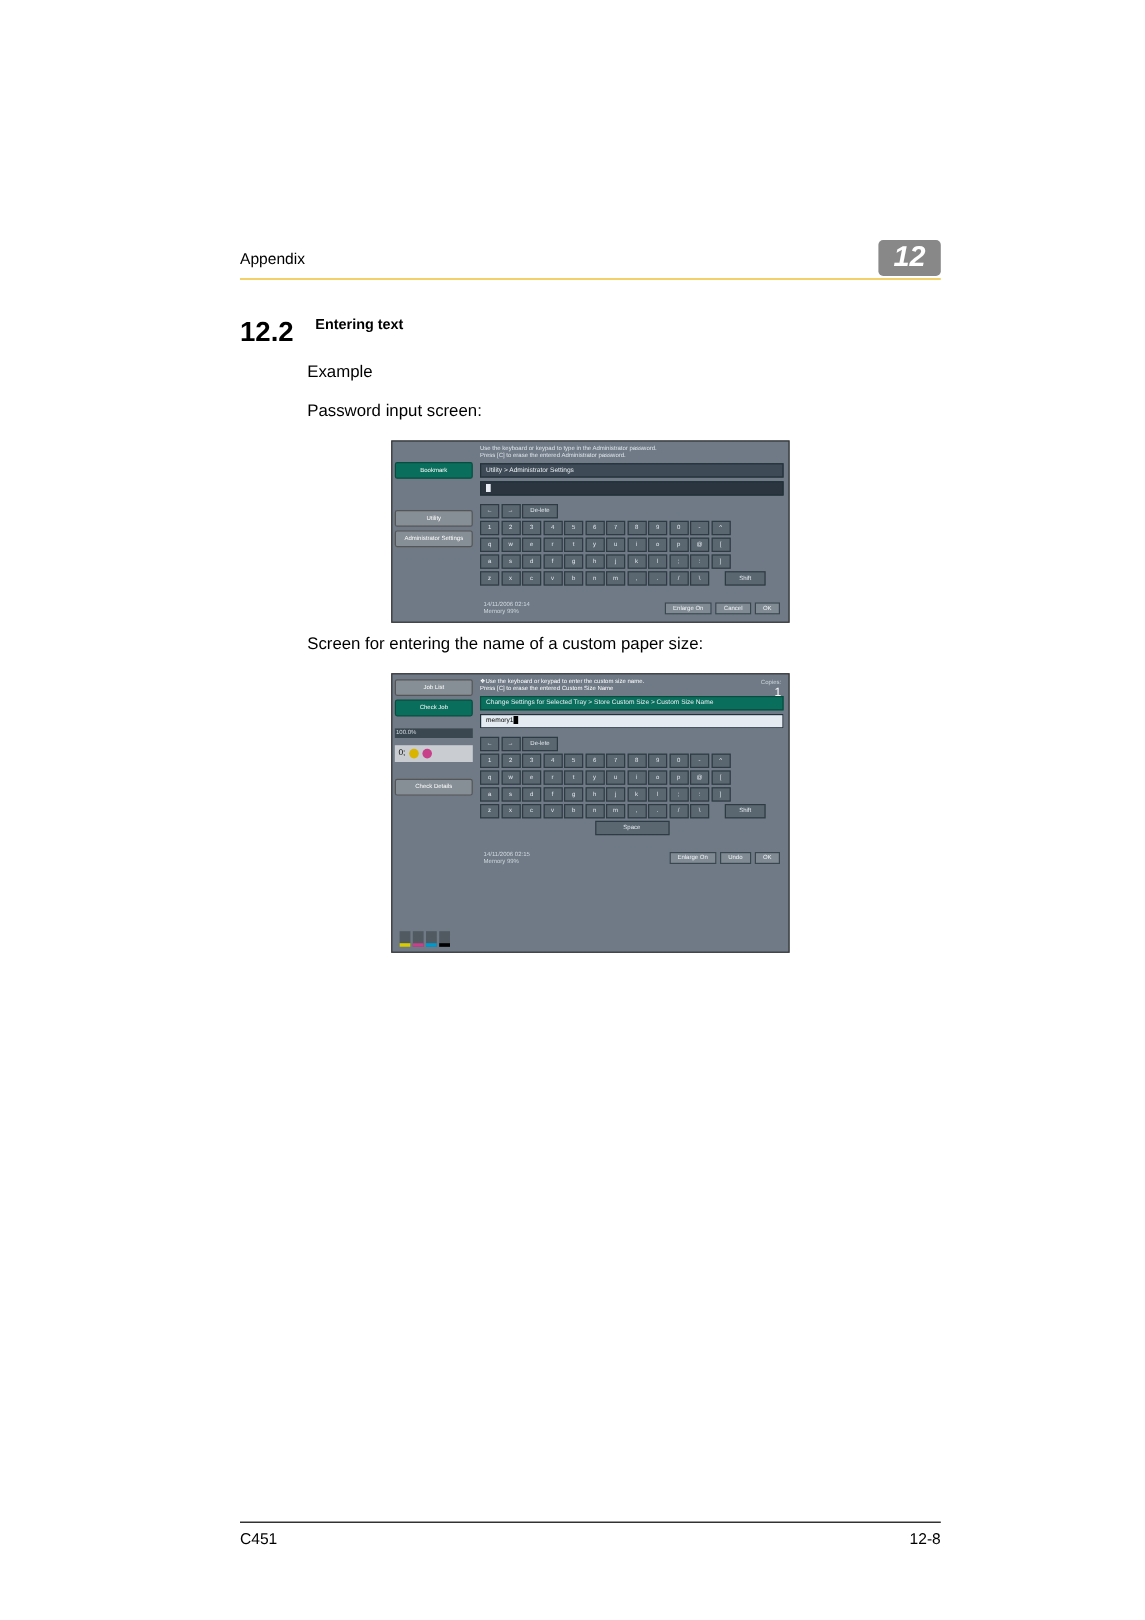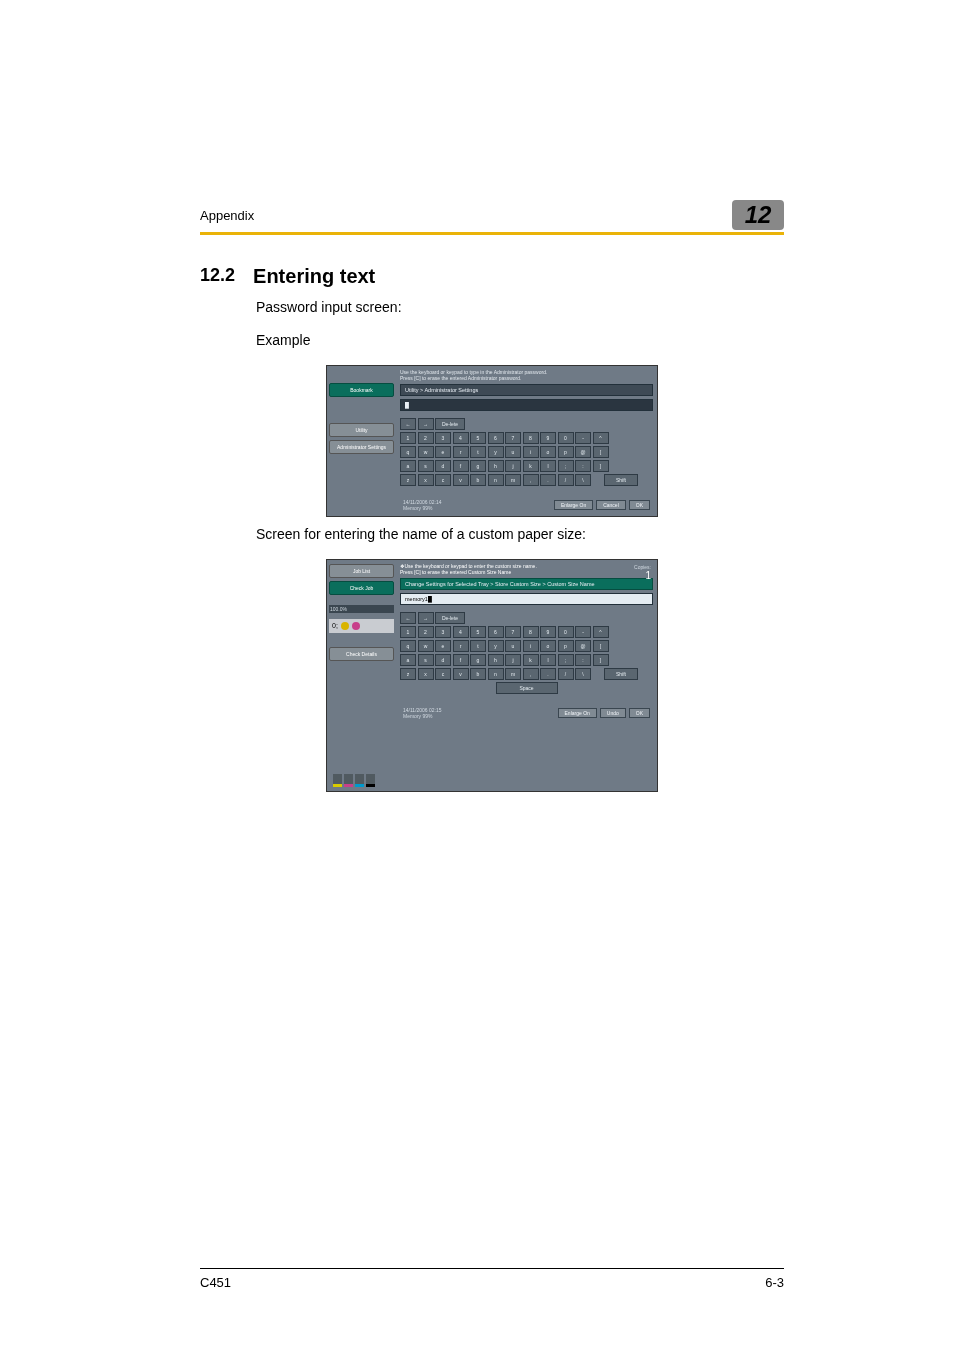--- a/index.html
+++ b/index.html
@@ -13,49 +13,49 @@
     width: 954px;
     height: 1350px;
     box-sizing: border-box;
     padding: 200px 170px 60px 200px;
     position: relative;
   }
   .header-row {
     display: flex;
     justify-content: space-between;
     align-items: center;
-    border-bottom: 3px solid #eab308;
+    border-bottom: 1px solid #eab308;
     padding-bottom: 2px;
   }
   .header-label {
     font-size: 13px;
   }
   .chapter-box {
     background: #888;
-    color: #000000;
+    color: #ffffff;
     font-size: 24px;
     font-weight: bold;
     font-style: italic;
     width: 52px;
     height: 30px;
     text-align: center;
     line-height: 30px;
     border-radius: 4px;
   }
   .section-title-row {
     margin-top: 30px;
     display: flex;
     gap: 18px;
   }
   .section-number {
-    font-size: 18px;
+    font-size: 23px;
     font-weight: bold;
   }
   .section-title {
-    font-size: 20px;
+    font-size: 12px;
     font-weight: bold;
   }
   .body-text {
     font-size: 14px;
     line-height: 1.35;
     margin-left: 56px;
     margin-top: 10px;
   }
   .screenshot {
     margin: 15px auto 5px auto;
@@ -195,22 +195,22 @@
   <div class="header-row">
     <span class="header-label">Appendix</span>
     <div class="chapter-box">12</div>
   </div>
 
   <div class="section-title-row">
     <span class="section-number">12.2</span>
     <span class="section-title">Entering text</span>
   </div>
 
+  <p class="body-text">Example</p>
   <p class="body-text">Password input screen:</p>
-  <p class="body-text">Example</p>
 
   <div class="screenshot">
     <div class="inner">
       <div class="sidebar">
         <div style="height:10px"></div>
         <div class="side-btn">Bookmark</div>
         <div style="height:20px"></div>
         <div class="side-btn gray">Utility</div>
         <div class="side-btn gray">Administrator Settings</div>
       </div>
@@ -411,16 +411,16 @@
             <span class="btn">Undo</span>
             <span class="btn">OK</span>
           </div>
         </div>
       </div>
     </div>
   </div>
 
   <div class="footer-row">
     <span>C451</span>
-    <span>6-3</span>
+    <span>12-8</span>
   </div>
 
 </div>
 
 </body></html>

